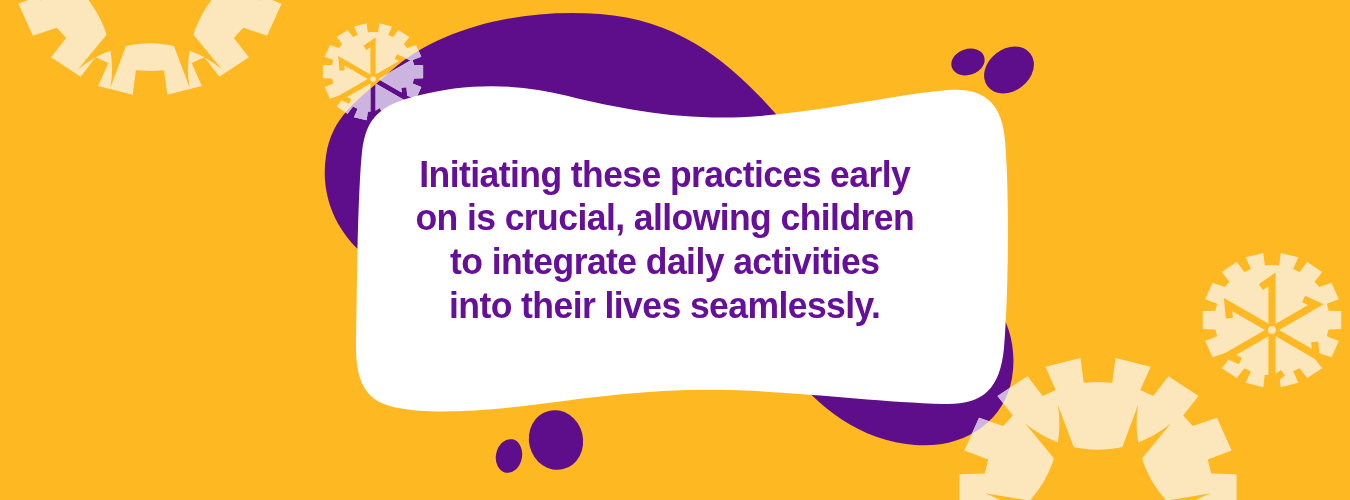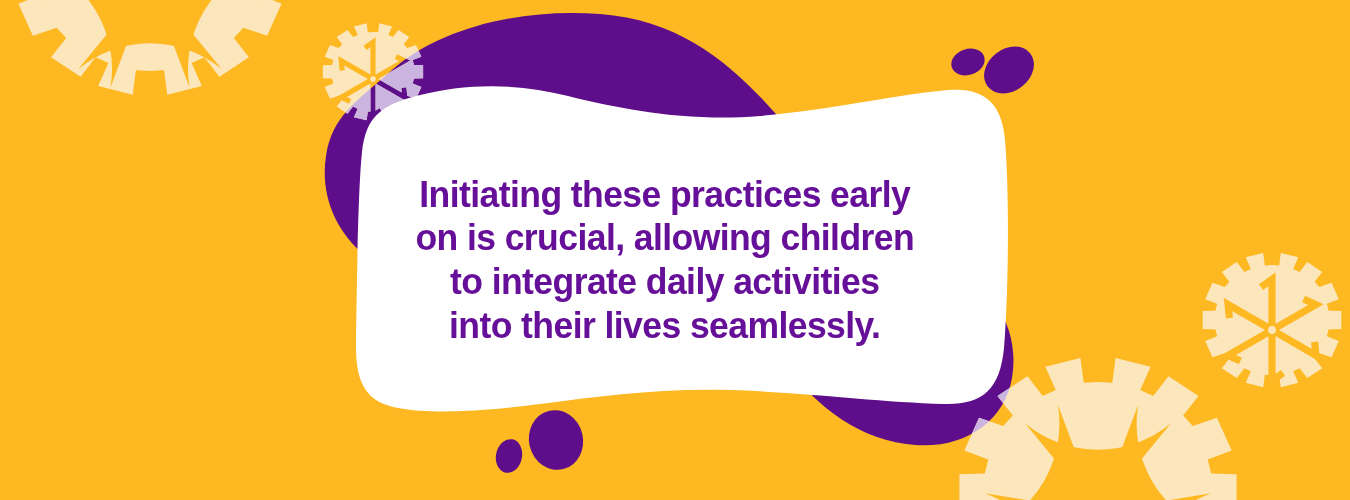--- a/index.html
+++ b/index.html
@@ -25,21 +25,20 @@
   .quote-wrap {
     position: absolute;
     left: 360px;
     top: 150px;
     width: 610px;
     height: 180px;
     display: flex;
     align-items: center;
     justify-content: center;
     pointer-events: none;
-    margin-top: 20px;
   }
   .quote-text {
     margin: 0;
     text-align: center;
     font-family: "Liberation Sans", sans-serif;
     font-weight: bold;
     font-size: 37px;
     line-height: 1.18;
     letter-spacing: -0.6px;
     color: #660F99;

